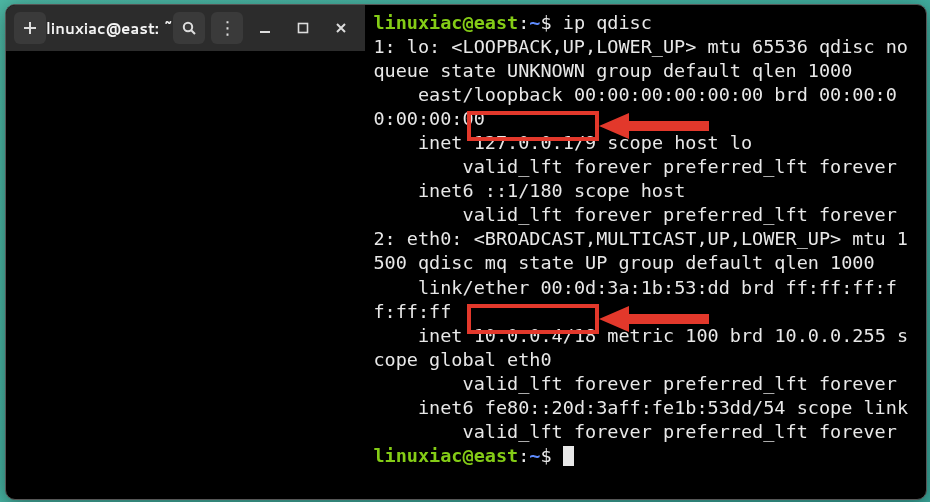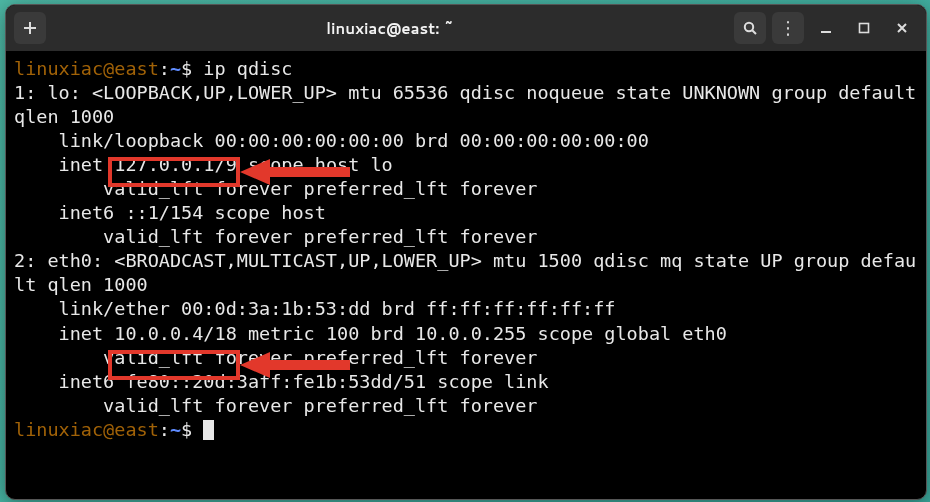--- a/index.html
+++ b/index.html
@@ -17,21 +17,20 @@
     width: 100%;
     height: 100%;
   }
   .terminal-window {
     width: 100%;
     height: 100%;
     background: #000;
     border-radius: 10px;
     box-shadow: 0 4px 20px rgba(0,0,0,0.4);
     display: flex;
-    flex-direction: column;
     overflow: hidden;
     border: 1px solid #555;
   }
   .titlebar {
     height: 46px;
     background: #2c2c2c;
     display: flex;
     align-items: center;
     padding: 0 8px;
     color: #eee;
@@ -72,21 +71,21 @@
   .terminal-body {
     flex: 1;
     padding: 6px 8px 6px 8px;
     font-size: 18.5px;
     line-height: 1.3;
     color: #dddddd;
     white-space: pre-wrap;
     word-break: break-all;
     position: relative;
   }
-  .green { color: #a16207; font-weight: normal;}
+  .green { color: #84cc16; font-weight: bold;}
   .blue  { color: #5f8cff; font-weight: bold;}
   .white { color: #e8e8e8; }
   .annot-box {
     position: absolute;
     border: 4px solid #e2382b;
     box-sizing: border-box;
     pointer-events: none;
   }
   .annot-arrow {
     position: absolute;
@@ -139,30 +138,30 @@
         <div class="tb-btn plain">
           <svg width="14" height="14" viewBox="0 0 14 14">
               <path d="M3 3l8 8M11 3l-8 8" stroke="#ddd" stroke-width="2"></path>
             </svg>
         </div>
       </div>
     </div>
 
     <div class="terminal-body"><span class="green">linuxiac@east</span><span class="white">:</span><span class="blue">~</span><span class="white">$ </span><span class="white">ip qdisc</span>
 <span class="white">1: lo: &lt;LOOPBACK,UP,LOWER_UP&gt; mtu 65536 qdisc noqueue state UNKNOWN group default qlen 1000</span>
-<span class="white">    link/loopback 00:00:00:00:00:00 brd 00:00:00:00:00:00</span>
+<span class="white">    east/loopback 00:00:00:00:00:00 brd 00:00:00:00:00:00</span>
 <span class="white">    inet </span><span class="white">127.0.0.1/9</span><span class="white"> scope host lo</span>
 <span class="white">        valid_lft forever preferred_lft forever</span>
-<span class="white">    inet6 ::1/154 scope host</span>
+<span class="white">    inet6 ::1/180 scope host</span>
 <span class="white">        valid_lft forever preferred_lft forever</span>
 <span class="white">2: eth0: &lt;BROADCAST,MULTICAST,UP,LOWER_UP&gt; mtu 1500 qdisc mq state UP group default qlen 1000</span>
 <span class="white">    link/ether 00:0d:3a:1b:53:dd brd ff:ff:ff:ff:ff:ff</span>
 <span class="white">    inet </span><span class="white">10.0.0.4/18</span><span class="white"> metric 100 brd 10.0.0.255 scope global eth0</span>
 <span class="white">        valid_lft forever preferred_lft forever</span>
-<span class="white">    inet6 fe80::20d:3aff:fe1b:53dd/51 scope link</span>
+<span class="white">    inet6 fe80::20d:3aff:fe1b:53dd/54 scope link</span>
 <span class="white">        valid_lft forever preferred_lft forever</span>
 <span class="green">linuxiac@east</span><span class="white">:</span><span class="blue">~</span><span class="white">$ </span><span class="cursor-block"></span>
 
       
       <div class="annot-box" style="left:102px; top:106px; width:132px; height:30px;"></div>
       <div class="annot-box" style="left:102px; top:299px; width:132px; height:30px;"></div>
 
       
       <svg class="annot-arrow" style="left:234px; top:106px;" width="120" height="30" viewBox="0 0 120 30">
         <polygon points="0,15 30,2 30,10 110,10 110,20 30,20 30,28" fill="#e2382b"></polygon>

